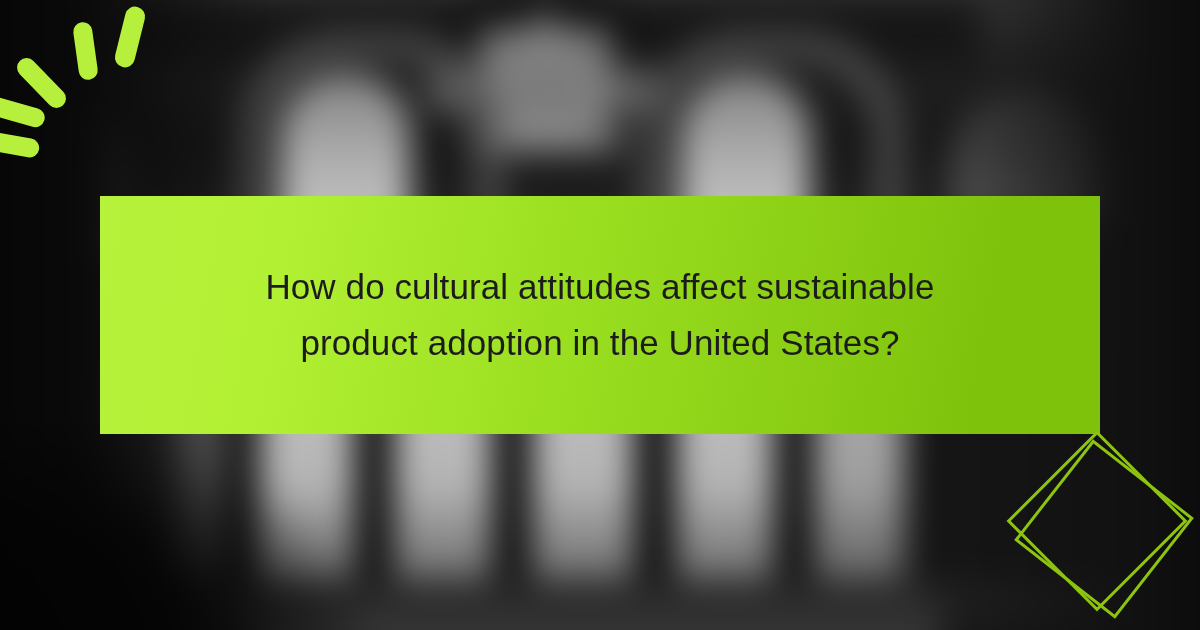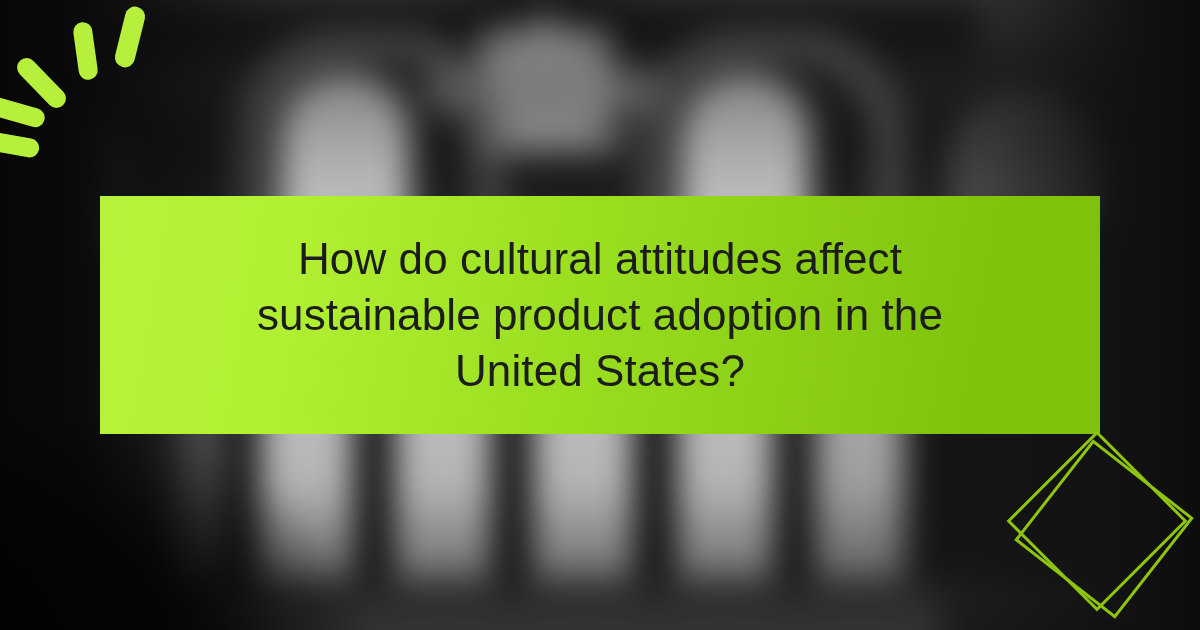--- a/index.html
+++ b/index.html
@@ -265,21 +265,21 @@
 
   <div id="starburst">
       <div class="ray" style="left: 120px; top: 6px; width: 20px; height: 62px; background: rgb(182, 240, 60); transform: rotate(14deg);"></div>
       <div class="ray" style="left: 76px; top: 22px; width: 19px; height: 58px; background: rgb(182, 240, 60); transform: rotate(-8deg);"></div>
       <div class="ray" style="left: 32px; top: 52px; width: 19px; height: 62px; background: rgb(182, 240, 60); transform: rotate(-44deg);"></div>
       <div class="ray" style="left: 6px; top: 82px; width: 19px; height: 60px; background: rgb(182, 240, 60); transform: rotate(-74deg);"></div>
       <div class="ray" style="left: -2px; top: 112px; width: 19px; height: 64px; background: rgb(182, 240, 60); transform: rotate(-80deg);"></div>
     </div>
 
   <div id="banner" style="background: linear-gradient(100deg, rgb(183, 242, 60) 0%, rgb(178, 240, 51) 18%, rgb(154, 222, 32) 48%, rgb(127, 194, 12) 88%, rgb(127, 194, 12) 100%);">
-    <h1 id="banner-title" style="color: rgb(28, 28, 28); font-size: 44px;">How do cultural attitudes affect sustainable product adoption in the United States?</h1>
+    <h1 id="banner-title" style="color: rgb(28, 28, 28); font-size: 35px;">How do cultural attitudes affect sustainable product adoption in the United States?</h1>
   </div>
 
   <div id="squares">
     <div class="sq sq-1" style="border-color: rgb(141, 196, 15); border-width: 3px; transform: rotate(45deg);"></div>
     <div class="sq sq-2" style="border-color: rgb(141, 196, 15); border-width: 3px; transform: rotate(38deg);"></div>
   </div>
 
 </div>
 
 </body></html>

